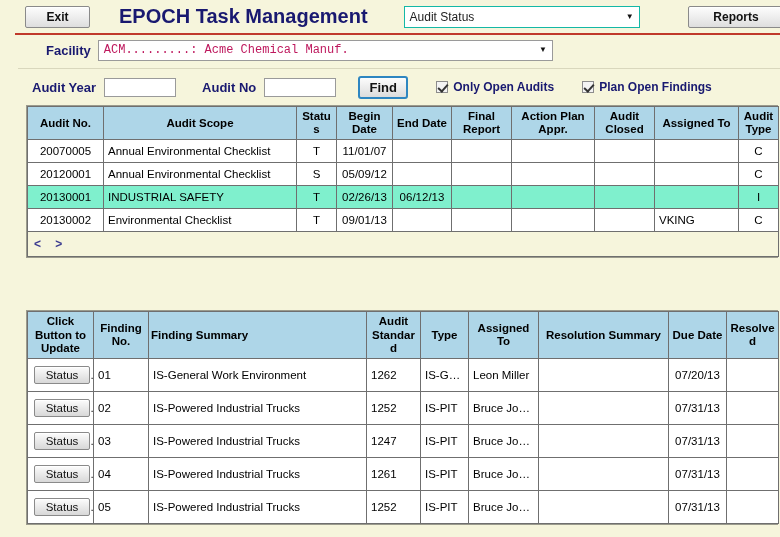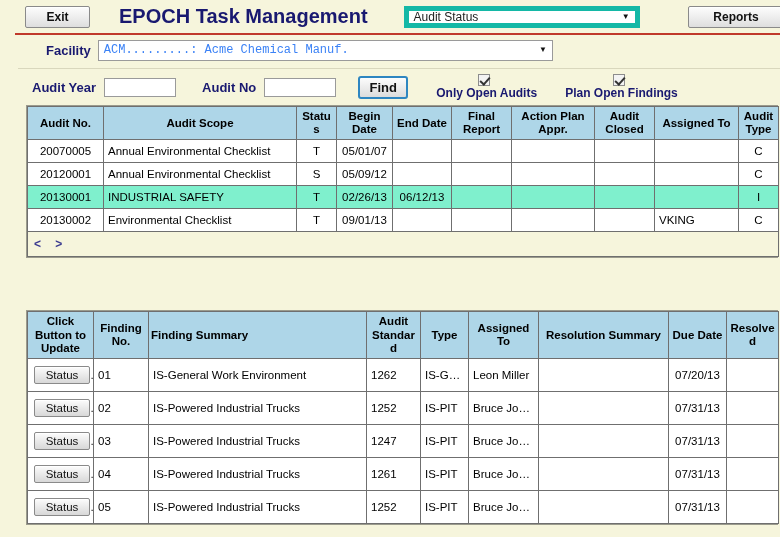--- a/index.html
+++ b/index.html
@@ -26,60 +26,60 @@
     box-shadow:inset 0 1px 0 #fff;
   }
   #exit-button{width:63px;margin-left:5px;}
   #reports-button{width:94px;}
   .app-title{
     color:#191970;font-weight:bold;font-size:20px;
     letter-spacing:0px;margin-left:29px;white-space:nowrap;
   }
   .status-select{
     margin-left:36px;width:236px;height:22px;box-sizing:border-box;
-    background:#fff;border:5px solid #14b8a6;
+    background:#fff;border:1px solid #14b8a6;
     display:flex;align-items:center;justify-content:space-between;
     padding:0 5px;font-size:12px;color:#222;cursor:pointer;
   }
   .caret{font-size:8px;color:#111;line-height:1;}
   .spacer{flex:1;}
   .redline{height:0;border-top:2px solid #c0392b;margin:0 3px;}
 
   
   .facility-row{
     height:30px;display:flex;align-items:center;padding-left:34px;
   }
   .facility-label{color:#191970;font-weight:bold;font-size:13px;margin-right:7px;}
   .facility-select{
     width:455px;height:21px;box-sizing:border-box;background:#fff;
     border:1px solid #9a9a9a;display:flex;align-items:center;
     justify-content:space-between;padding:0 5px;cursor:pointer;
   }
   .facility-select span.val{
-    font-family:"Liberation Mono",monospace;font-size:12px;color:#3b82f6;
+    font-family:"Liberation Mono",monospace;font-size:12px;color:#be185d;
   }
   .thinline{border-top:1px solid #d9d7bd;margin:3px 6px 0 6px;}
 
   
   .filter-row{
     height:36px;display:flex;align-items:center;padding-left:20px;
   }
   .fl{color:#191970;font-weight:bold;font-size:13px;}
   .tinput{
     width:72px;height:19px;box-sizing:border-box;background:#fff;
     border:1px solid #9a9a9a;margin-left:8px;font-size:12px;padding:0 3px;
     font-family:"Liberation Sans",sans-serif;
   }
   #find-button{
     margin-left:22px;width:50px;height:23px;
     border:2px solid #2e86c1;border-radius:3px;
     background:linear-gradient(#fcfcfc,#dcdcdc);
     font-weight:bold;font-size:13px;color:#111;cursor:pointer;
   }
-  .chk-wrap{display:flex;align-items:center;margin-left:28px;cursor:pointer;flex-direction:column;}
+  .chk-wrap{display:flex;align-items:center;margin-left:28px;cursor:pointer;}
   .chk{
     width:12px;height:12px;box-sizing:border-box;background:#f3f3f3;
     border:1px solid #8c8c8c;position:relative;margin-right:5px;
   }
   .chk::after{
     content:"";position:absolute;left:3px;top:0px;width:4px;height:8px;
     border:solid #333;border-width:0 2px 2px 0;transform:rotate(42deg);
   }
   .chk-lbl{color:#191970;font-weight:bold;font-size:12px;white-space:nowrap;}
 
@@ -192,21 +192,21 @@
         <th>Audit Closed</th>
         <th>Assigned To</th>
         <th>Audit Type</th>
       </tr>
         </thead>
       <tbody id="audits-body">
           <tr>
             <td class="c">20070005</td>
             <td>Annual Environmental Checklist</td>
             <td class="c">T</td>
-            <td class="c">05/01/07</td>
+            <td class="c">11/01/07</td>
             <td class="c"></td>
             <td class="c"></td>
             <td class="c"></td>
             <td class="c"></td>
             <td></td>
             <td class="c">C</td>
           </tr>
           <tr>
             <td class="c">20120001</td>
             <td>Annual Environmental Checklist</td>

